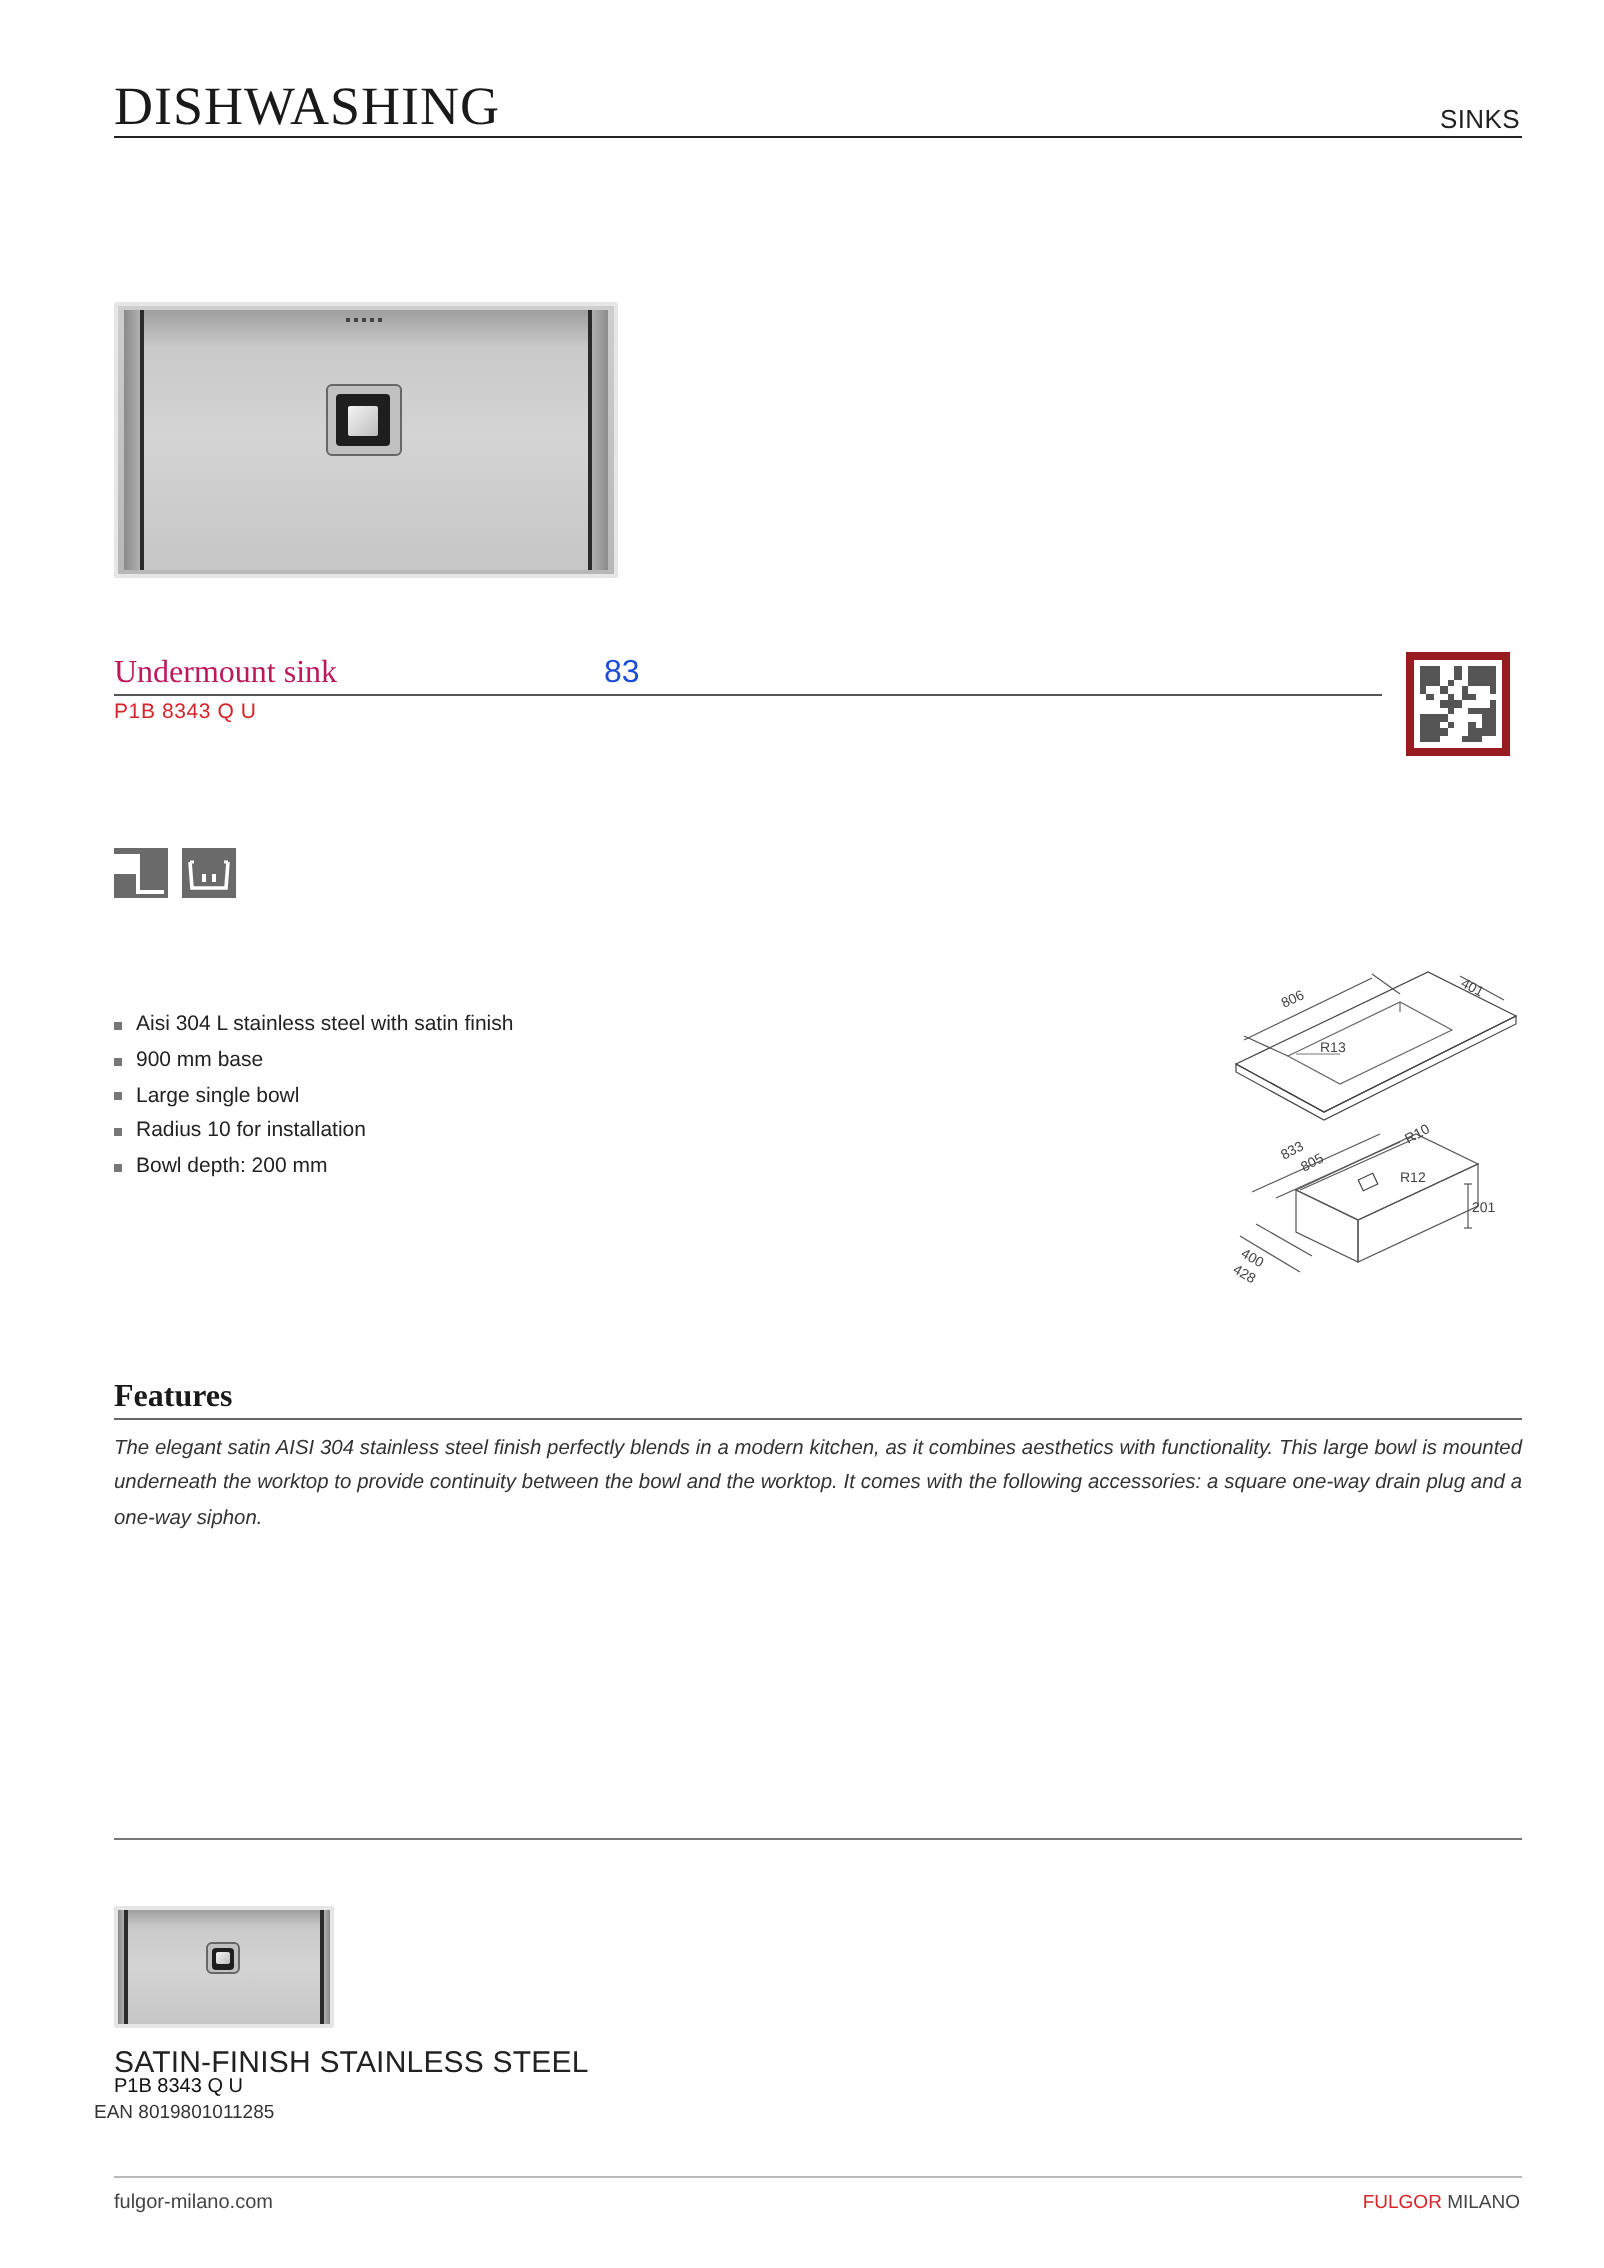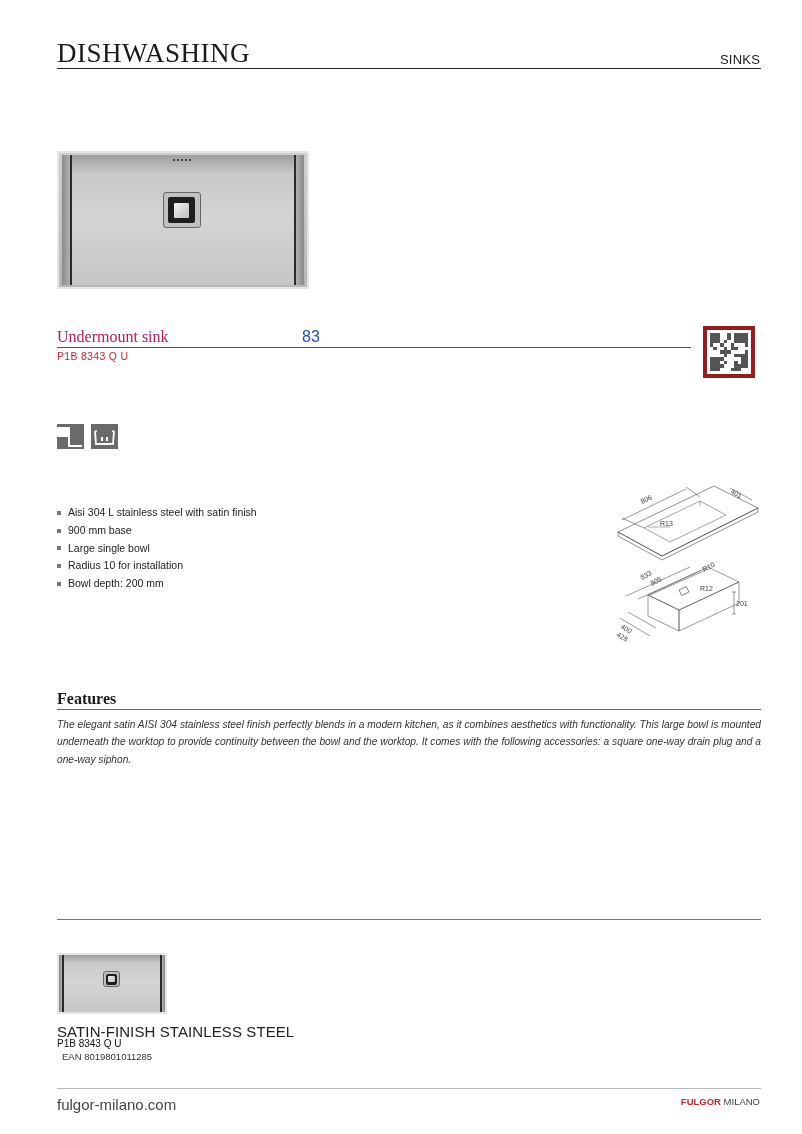--- a/index.html
+++ b/index.html
@@ -62,26 +62,26 @@
 
   
   .feat-title { left: 57px; top: 690px; font-family: "Liberation Serif", serif; font-size: 16px; font-weight: bold; color: #1a1a1a; text-align: center; }
   .feat-rule { left: 57px; top: 709px; width: 704px; height: 1px; background: #666; }
   .feat-text { left: 57px; top: 716px; width: 704px; font-size: 10.2px; line-height: 17.3px; color: #333; text-align: justify; font-style: italic; }
 
   .bottom-rule { left: 57px; top: 919px; width: 704px; height: 1px; background: #777; }
 
   .finish-label { left: 57px; top: 1023px; font-size: 15px; color: #222; letter-spacing: 0.1px; }
   .finish-code { left: 57px; top: 1038px; font-size: 10px; color: #111; }
-  .finish-ean { left: 62px; top: 1051px; font-size: 9.5px; color: #333; }
+  .finish-ean { left: 47px; top: 1051px; font-size: 9.5px; color: #333; }
 
   .foot-rule { left: 57px; top: 1088px; width: 704px; height: 1px; background: #bbb; }
-  .foot-url { left: 57px; top: 1096px; font-size: 15px; color: #444; }
+  .foot-url { left: 57px; top: 1096px; font-size: 10px; color: #444; }
   .foot-brand { right: 42px; top: 1096px; font-size: 9.5px; color: #444; }
-  .foot-brand b { color: #d7232a; font-weight: bold; padding-left: 14px; }
+  .foot-brand b { color: #d7232a; font-weight: normal; padding-left: 14px; }
 </style>
 </head>
 <body>
 
 <div class="abs hdr-title">DISHWASHING</div>
 <div class="abs hdr-section">SINKS</div>
 <div class="abs hdr-rule"></div>
 
 <div class="sink sink-main">
   <div class="back"></div>

